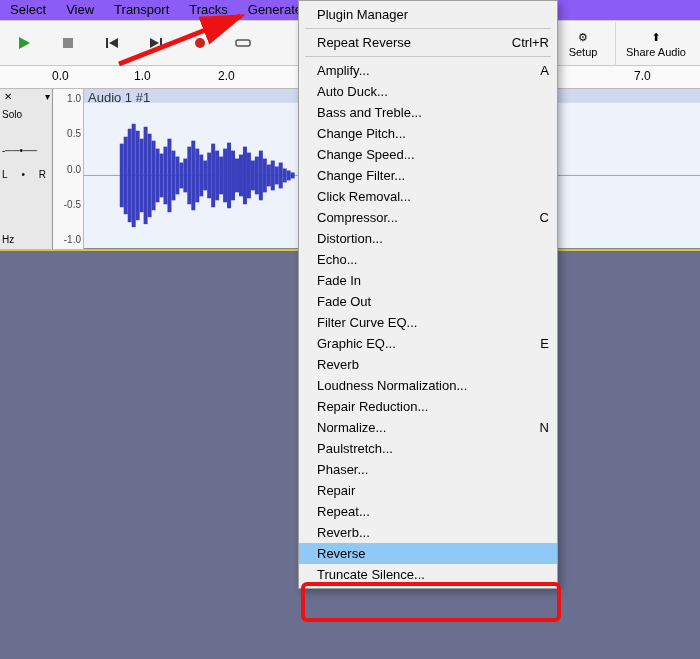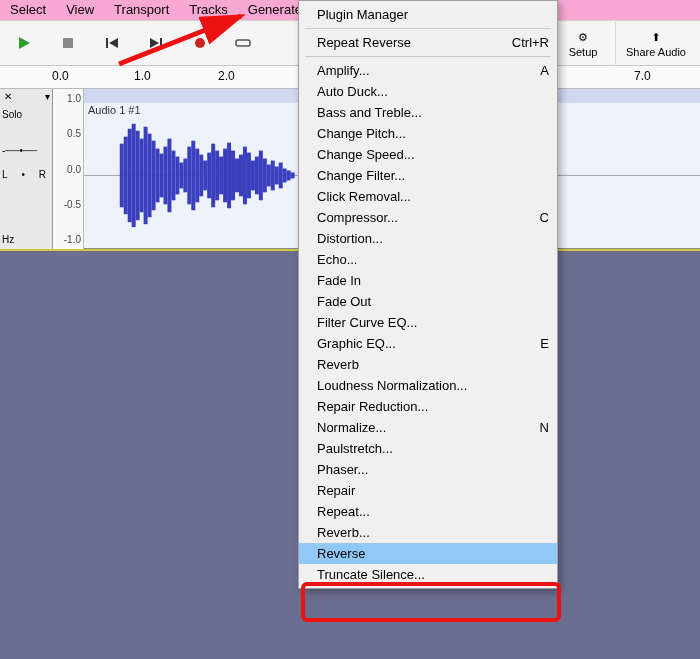--- a/index.html
+++ b/index.html
@@ -1,37 +1,37 @@
 <!DOCTYPE html>
 <html><head>
 <meta charset="utf-8">
 <style>
 html,body{margin:0;padding:0;font-family:"Segoe UI",Tahoma,sans-serif;font-size:13px;background:#f0f0f0;overflow:hidden}
 body{width:700px;height:659px;position:relative}
-.menubar{display:flex;background:#f9a8d4;border-bottom:1px solid #d0d0d0;height:20px;align-items:flex-start}
+.menubar{display:flex;background:#8b5cf6;border-bottom:1px solid #d0d0d0;height:20px;align-items:flex-start}
 .menubar .mi{padding:2px 10px;cursor:default;line-height:16px}
 .menubar .mi.active{background:#cce8ff;border:1px solid #99d1ff;padding:1px 9px}
 .toolbar{display:flex;background:#f5f5f5;border-bottom:1px solid #c8c8c8;height:44px;align-items:center;padding:0 4px;gap:4px}
 .tbtn{width:38px;height:34px;display:flex;align-items:center;justify-content:center;border:1px solid transparent;border-radius:3px}
 .right-tools{position:absolute;right:4px;top:22px;display:flex;gap:2px;z-index:1}
 .rtool{width:60px;height:44px;display:flex;flex-direction:column;align-items:center;justify-content:center;font-size:11px;gap:2px;border-left:1px solid #d8d8d8}
 .rtool.wide{width:80px}
 .timeline{height:22px;background:#fafafa;border-bottom:1px solid #bbb;position:relative;font-size:12px}
 .timeline .tick{position:absolute;top:3px}
 .track-area{display:flex;height:160px;background:#fff}
 .track-ctrl{width:52px;background:#e8e8e8;border-right:1px solid #999;font-size:10px;position:relative}
 .track-ctrl .close{position:absolute;left:4px;top:3px;width:10px;height:10px;font-size:10px;line-height:10px}
 .track-ctrl .dd{position:absolute;right:2px;top:2px;font-size:10px}
 .track-ctrl .solo{position:absolute;left:2px;top:20px;font-size:10px}
 .track-ctrl .gain{position:absolute;left:2px;top:56px;width:44px;font-size:10px}
 .track-ctrl .lr{position:absolute;left:2px;top:80px;width:44px;display:flex;justify-content:space-between;font-size:10px}
 .track-ctrl .hz{position:absolute;left:2px;bottom:4px;font-size:10px}
 .scale{width:26px;background:#f8f8f8;border-right:1px solid #bbb;font-size:10px;display:flex;flex-direction:column;justify-content:space-between;padding:4px 2px;text-align:right;color:#444}
 .wave-wrap{flex:1;position:relative;border-bottom:1px solid #888}
-.wave-wrap .title{position:absolute;left:4px;top:15px;font-size:11px;color:#333;z-index:2}
+.wave-wrap .title{position:absolute;left:4px;top:1px;font-size:13px;color:#333;z-index:2}
 .waveform{width:100%;height:100%}
 .below{background:#6b6f8f;height:433px;border-top:2px solid #d4c640}
 .dropdown{position:absolute;left:298px;top:0;width:258px;background:#f0f0f0;border:1px solid #a0a0a0;box-shadow:3px 3px 8px rgba(0,0,0,.3);z-index:50;padding:3px 0}
 .dropdown .item{display:flex;justify-content:space-between;padding:3px 8px 3px 18px;font-size:13px;cursor:default}
 .dropdown .item.selected{background:#90c8f6}
 .dropdown hr{border:none;border-top:1px solid #c8c8c8;margin:3px 6px}
 .red-box{position:absolute;left:301px;top:582px;width:252px;height:32px;border:4px solid #e11;border-radius:6px;z-index:60;pointer-events:none}
 .arrow{position:absolute;left:113px;top:10px;width:140px;height:60px;z-index:70;pointer-events:none}
 </style>
 </head>

